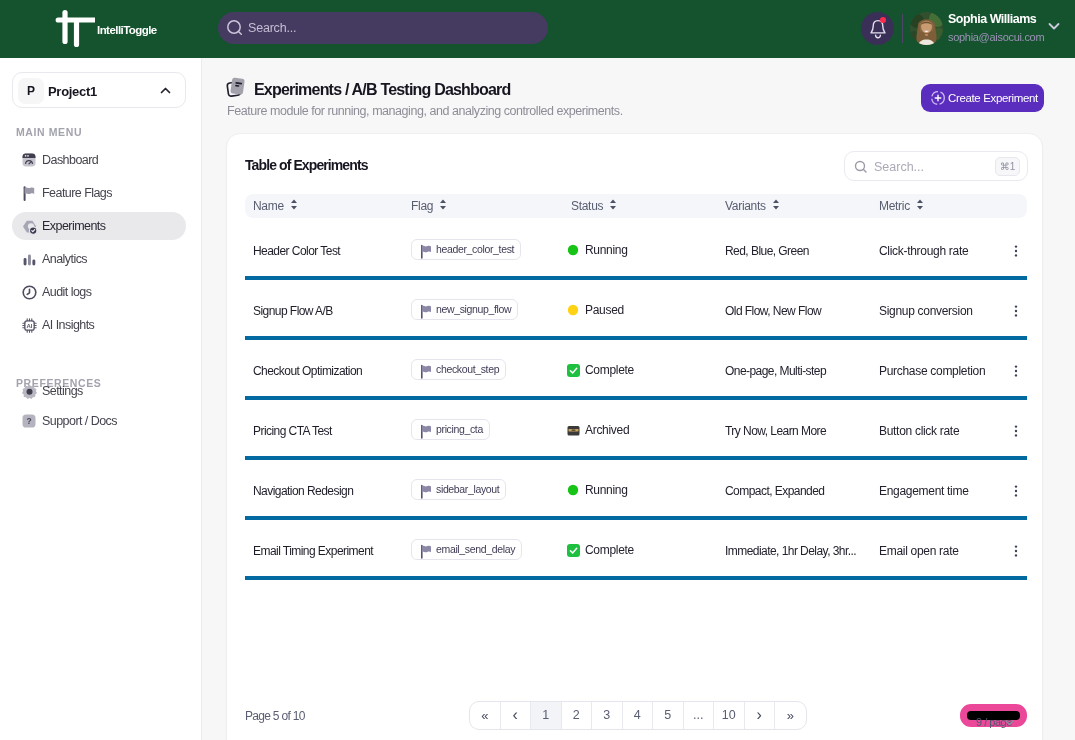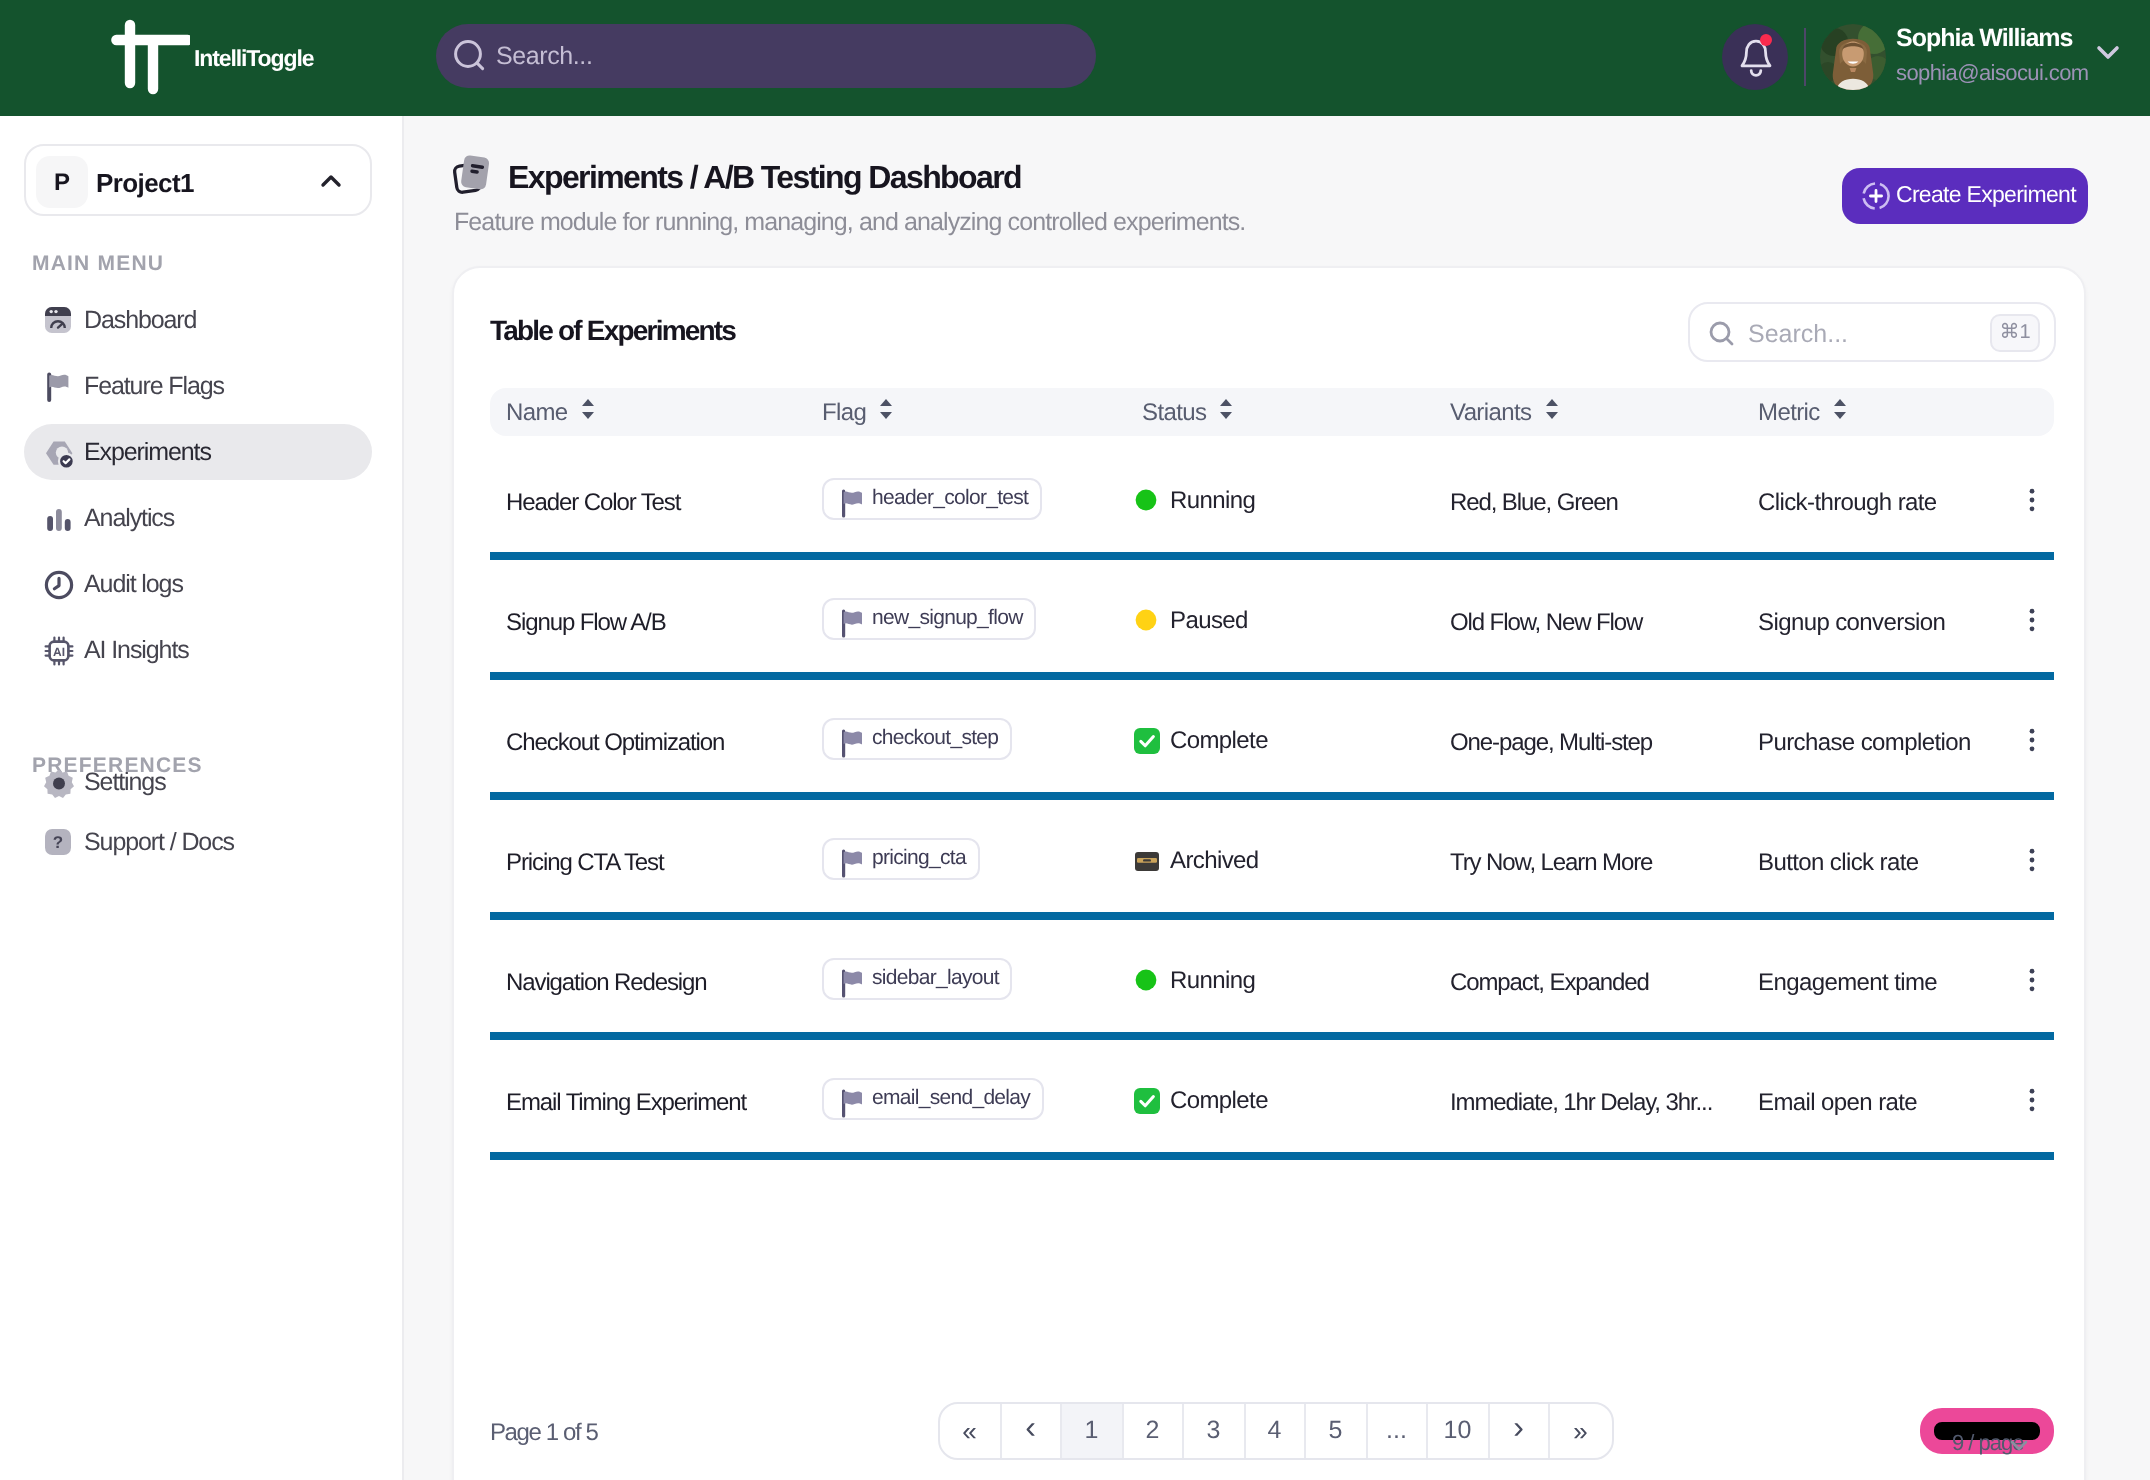--- a/index.html
+++ b/index.html
@@ -355,21 +355,21 @@
           <div class="metric">Email open rate</div>
           <div class="kebab"><svg width="4" height="13" viewBox="0 0 4 13">
               <circle cx="2" cy="1.6" r="1.2" fill="#3e4257"></circle>
               <circle cx="2" cy="6" r="1.2" fill="#3e4257"></circle>
               <circle cx="2" cy="10.4" r="1.2" fill="#3e4257"></circle>
             </svg></div>
         </div>
 </div>
 
     <div id="pagerow">
-      <div id="pageinfo">Page 1 of 5</div>
+      <div id="pageinfo">Page 5 of 10</div>
       <div id="pager">
         <div class="pc arr">«</div>
         <div class="pc arr" style="font-size:16px; line-height:25px;">‹</div>
         <div class="pc active">1</div>
         <div class="pc">2</div>
         <div class="pc">3</div>
         <div class="pc">4</div>
         <div class="pc">5</div>
         <div class="pc">...</div>
         <div class="pc">10</div>

